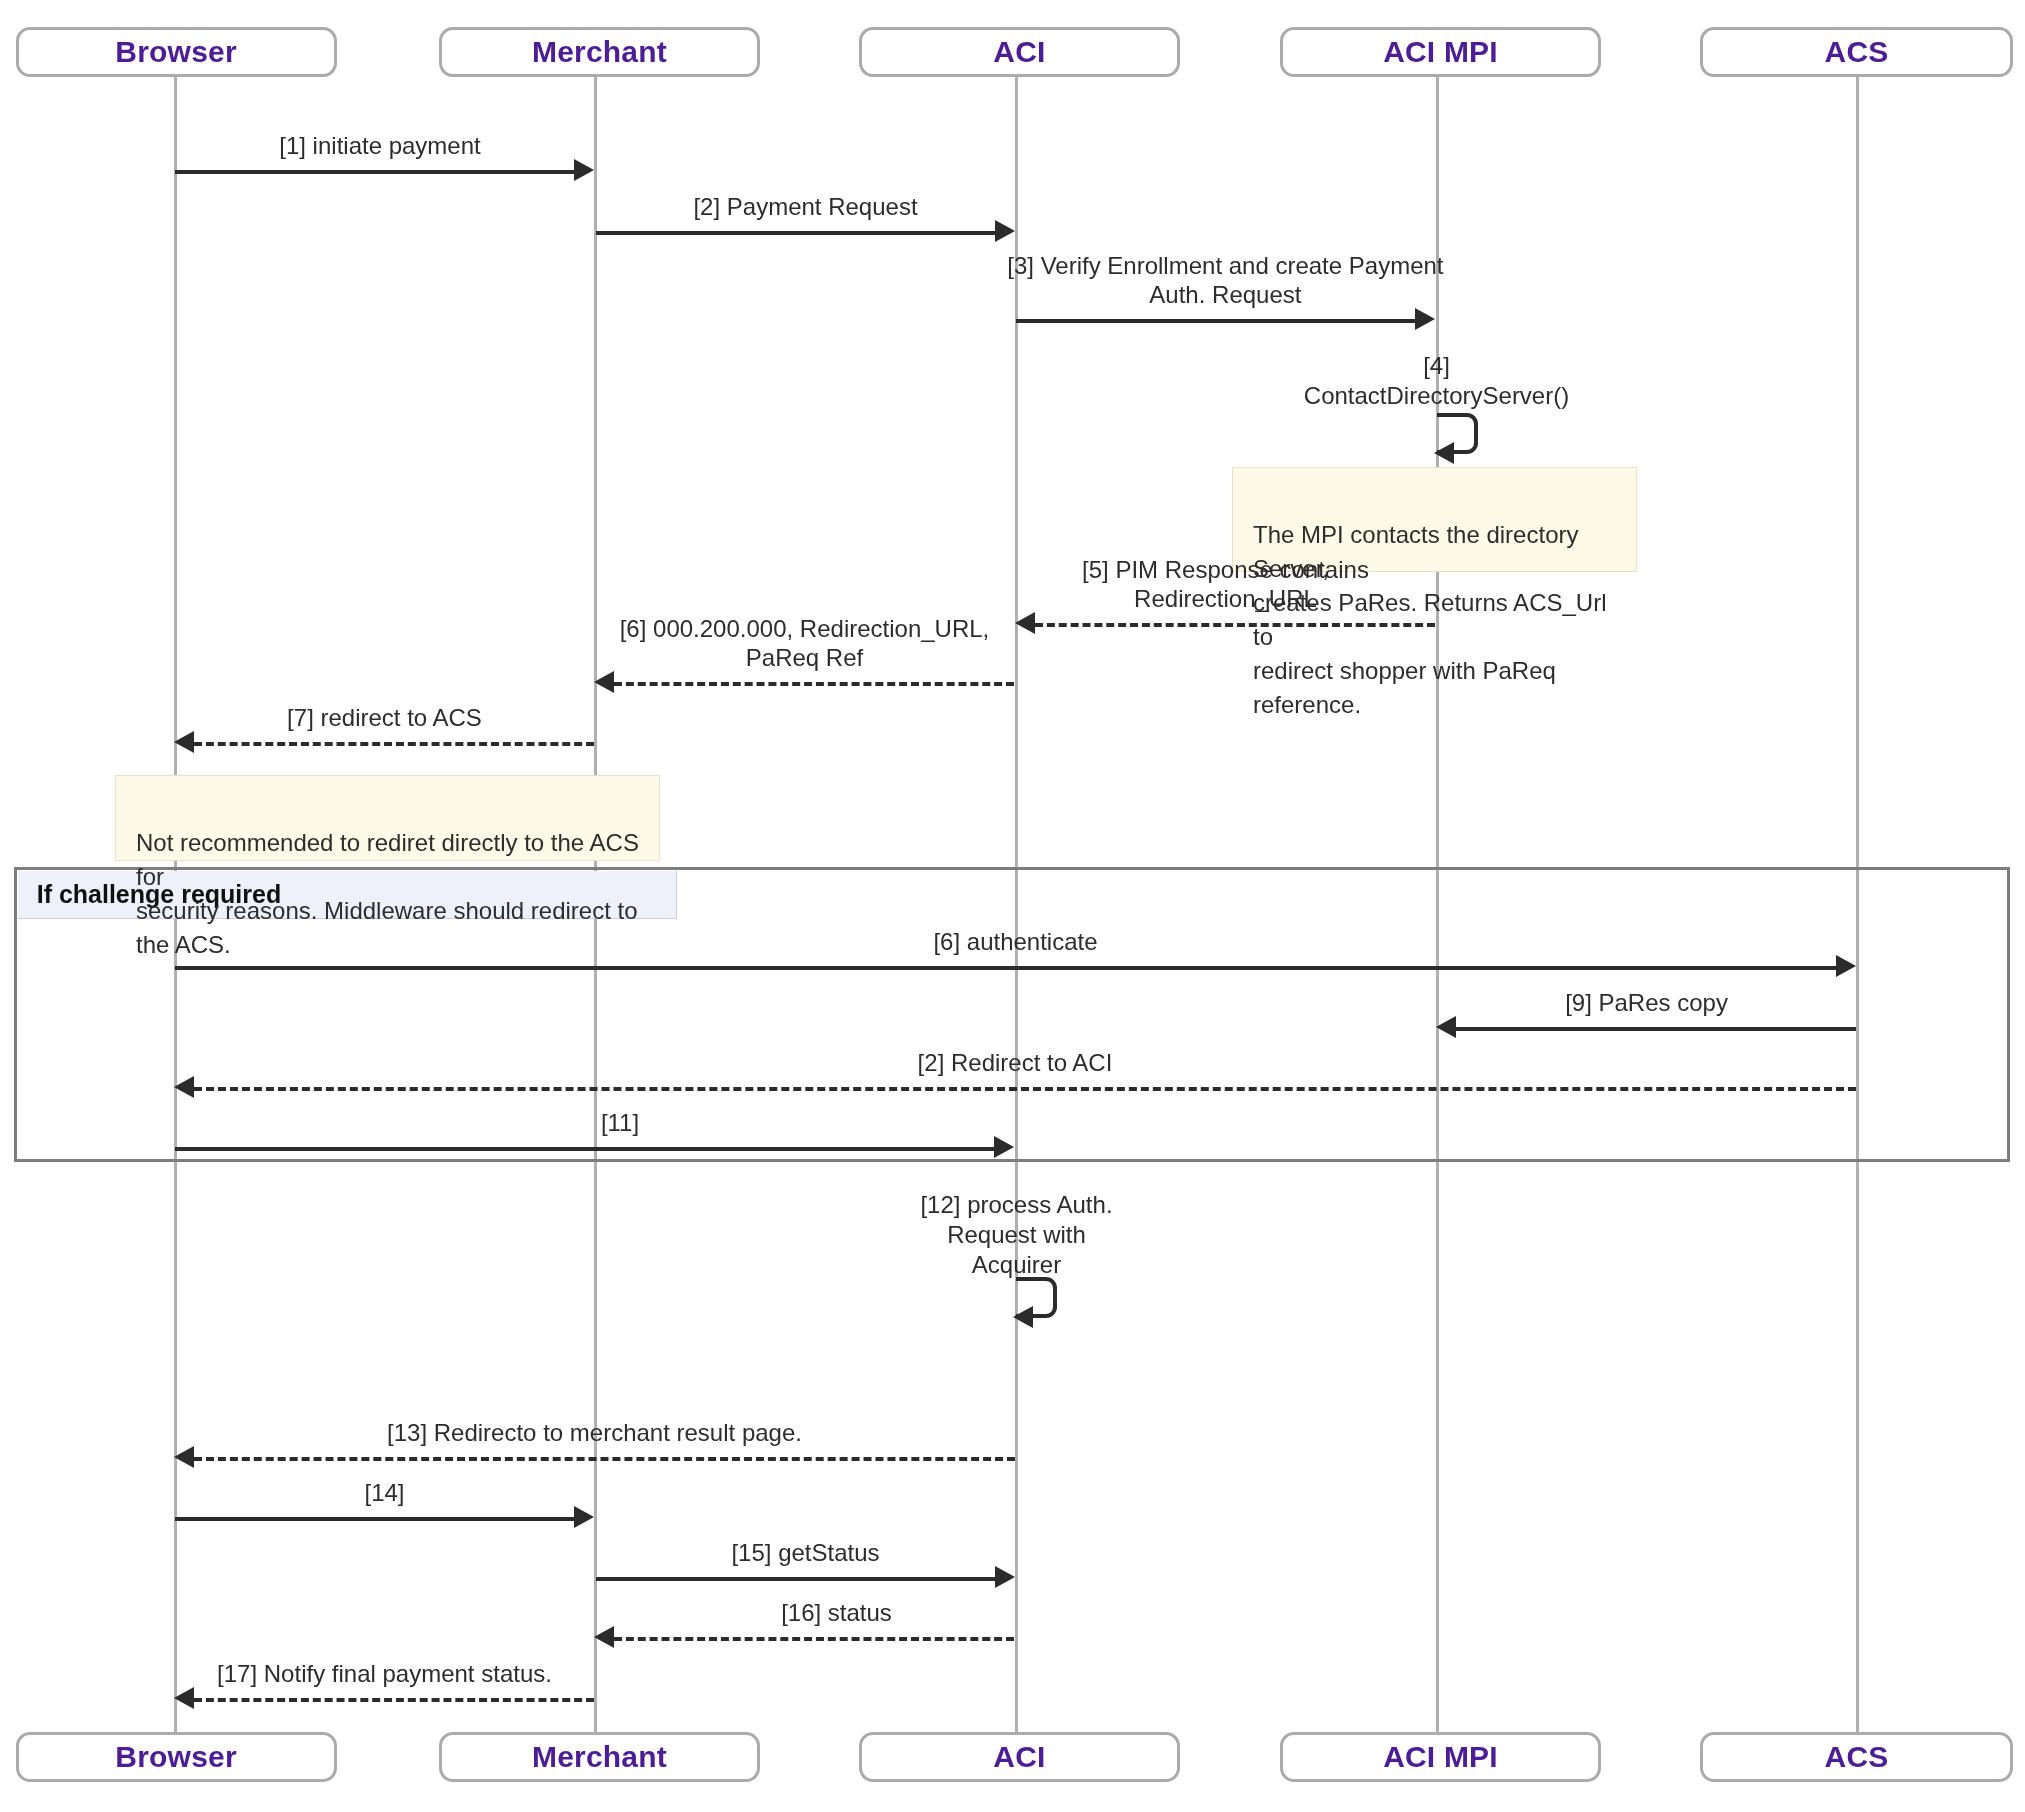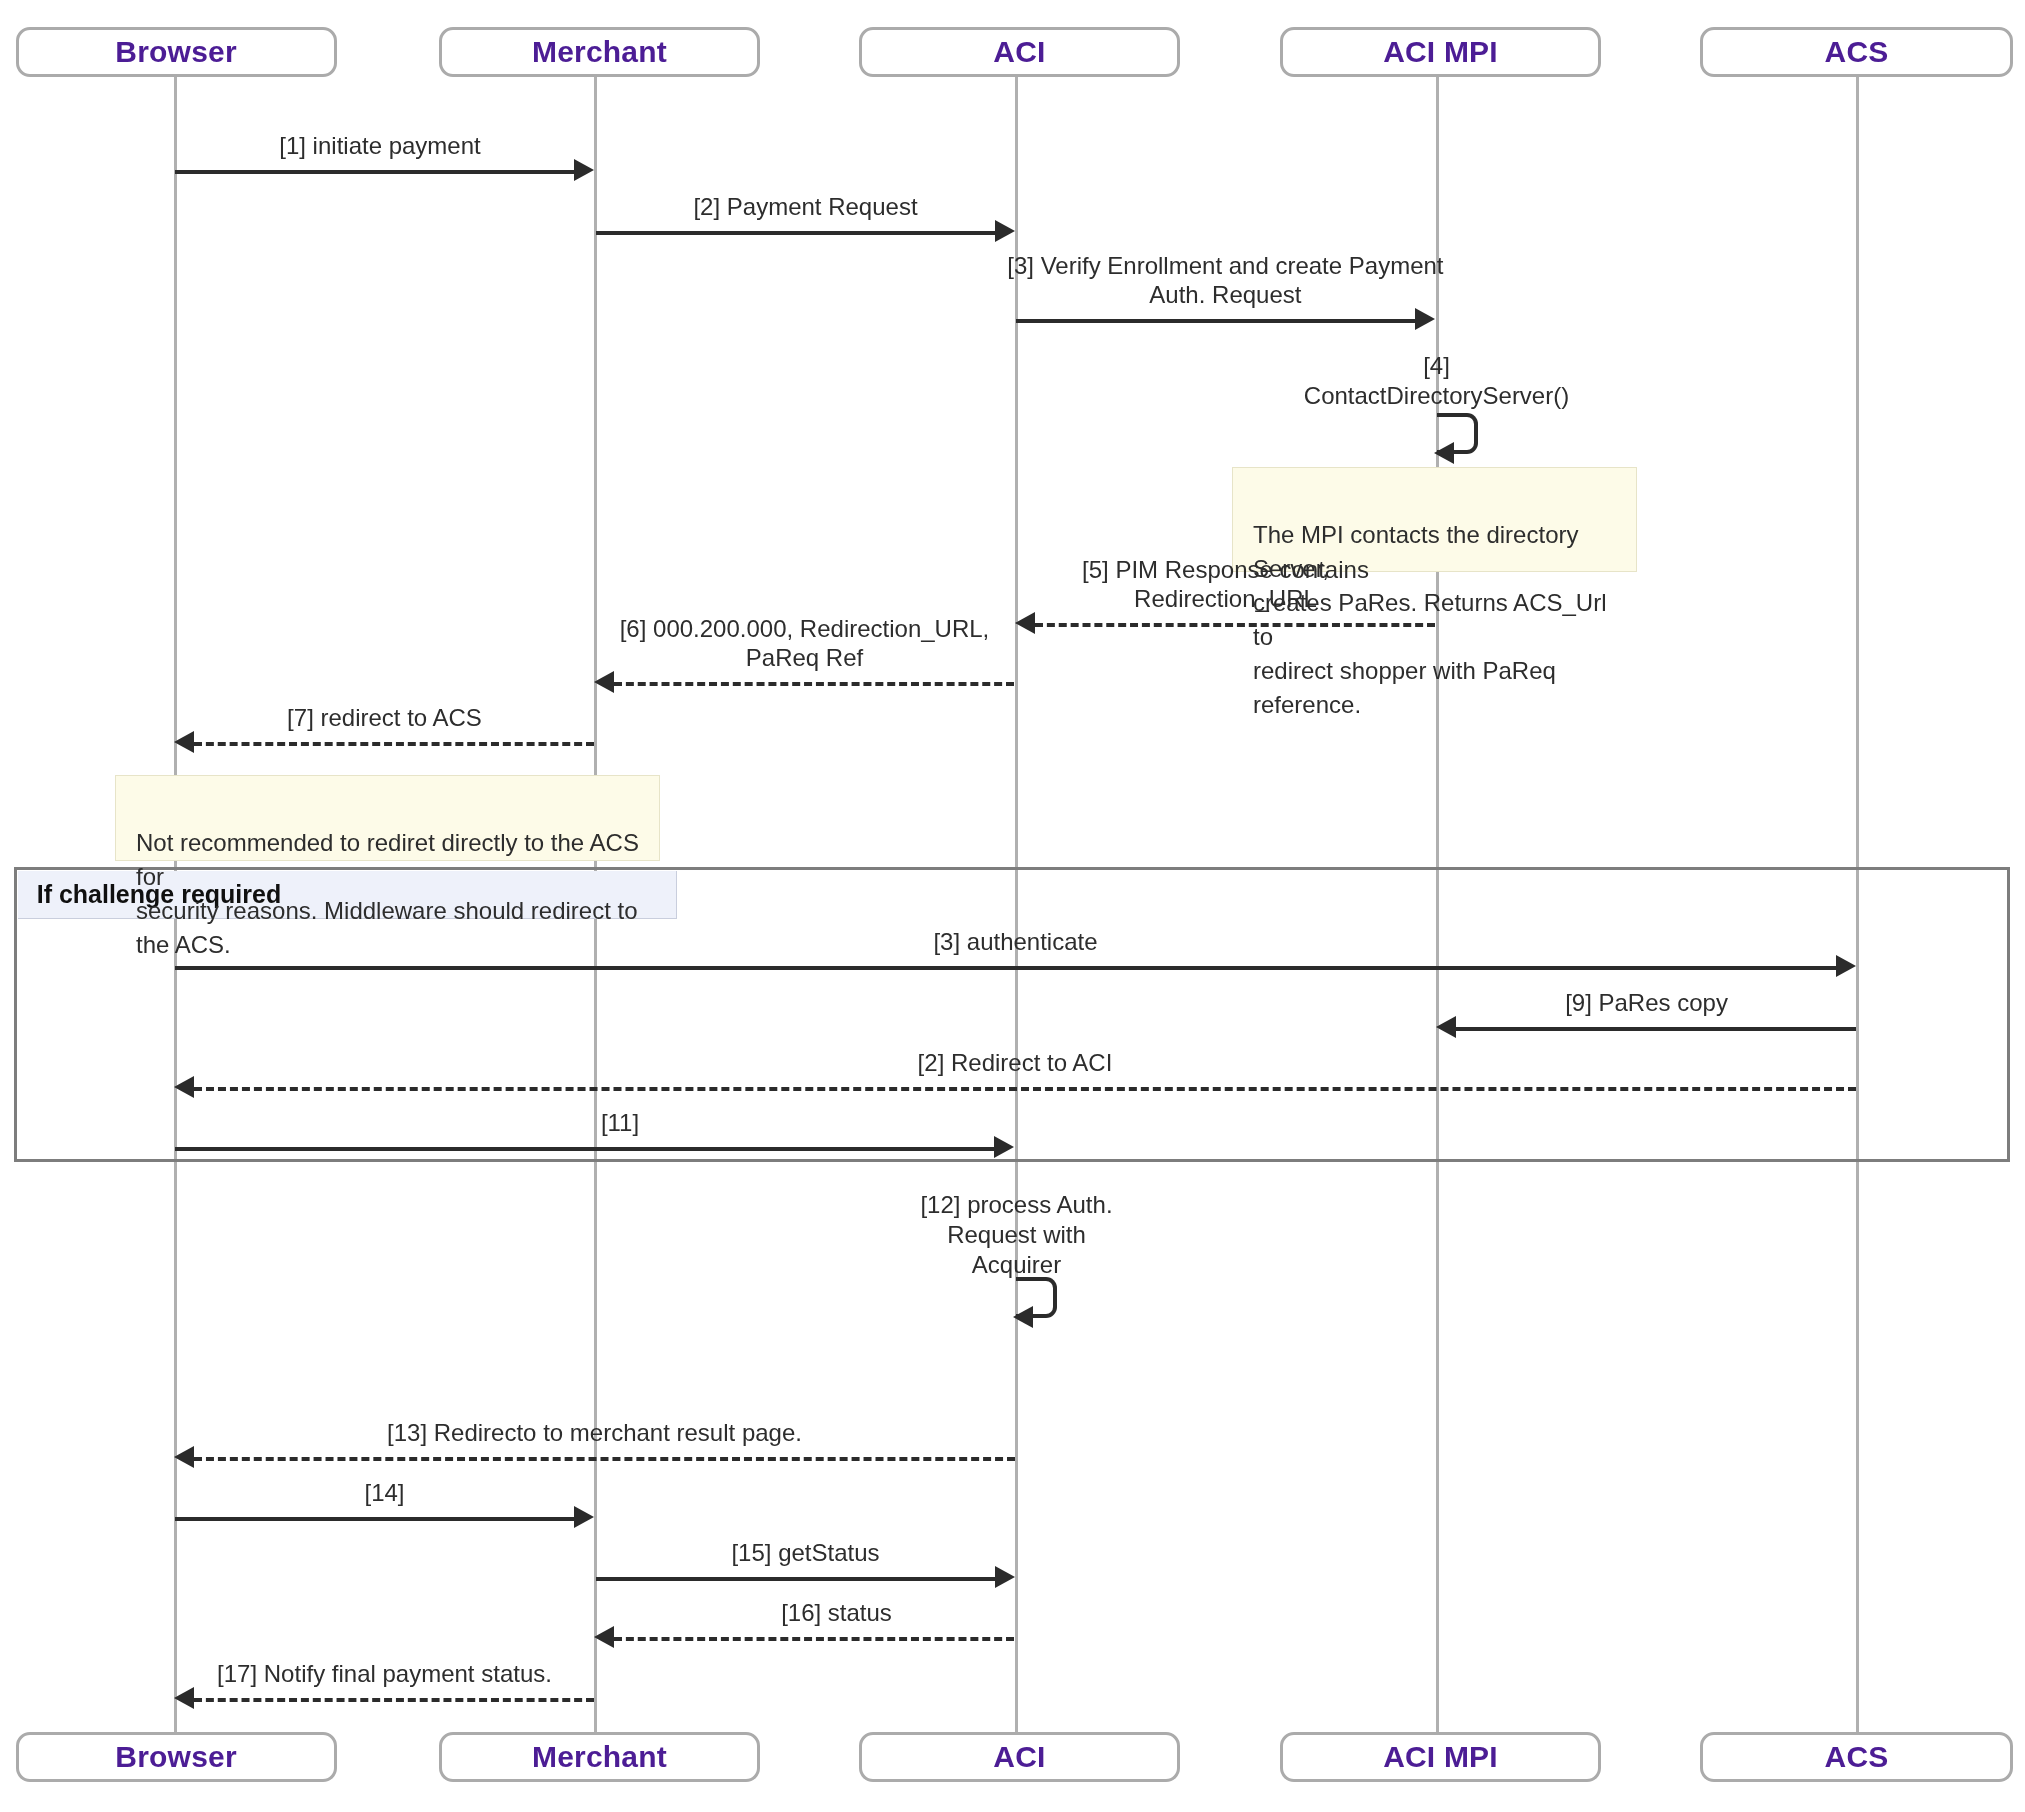--- a/index.html
+++ b/index.html
@@ -232,21 +232,21 @@
   </div>
 
   <div class="note" style="left:115px; top:775px; width:545px; height:86px;">
     <span>Not recommended to rediret directly to the ACS for
 security reasons. Middleware should redirect to the ACS.</span>
   </div>
 
   <div class="msg" style="left:175px; top:966px; width:1681px;">
     <div class="line" style="width:1661px;"></div>
     <div class="head right" style="left:1661px;"></div>
-    <div class="label" style="left:0; width:1681px;">[3] authenticate</div>
+    <div class="label" style="left:0; width:1681px;">[6] authenticate</div>
   </div>
 
   <div class="msg" style="left:1436px; top:1027px; width:421px;">
     <div class="line" style="left:20px; width:400px;"></div>
     <div class="head left" style="left:0;"></div>
     <div class="label" style="left:0; width:421px;">[9] PaRes copy</div>
   </div>
 
   <div class="msg dashed" style="left:174px; top:1087px; width:1682px;">
     <div class="line" style="left:20px; width:1662px;"></div>

